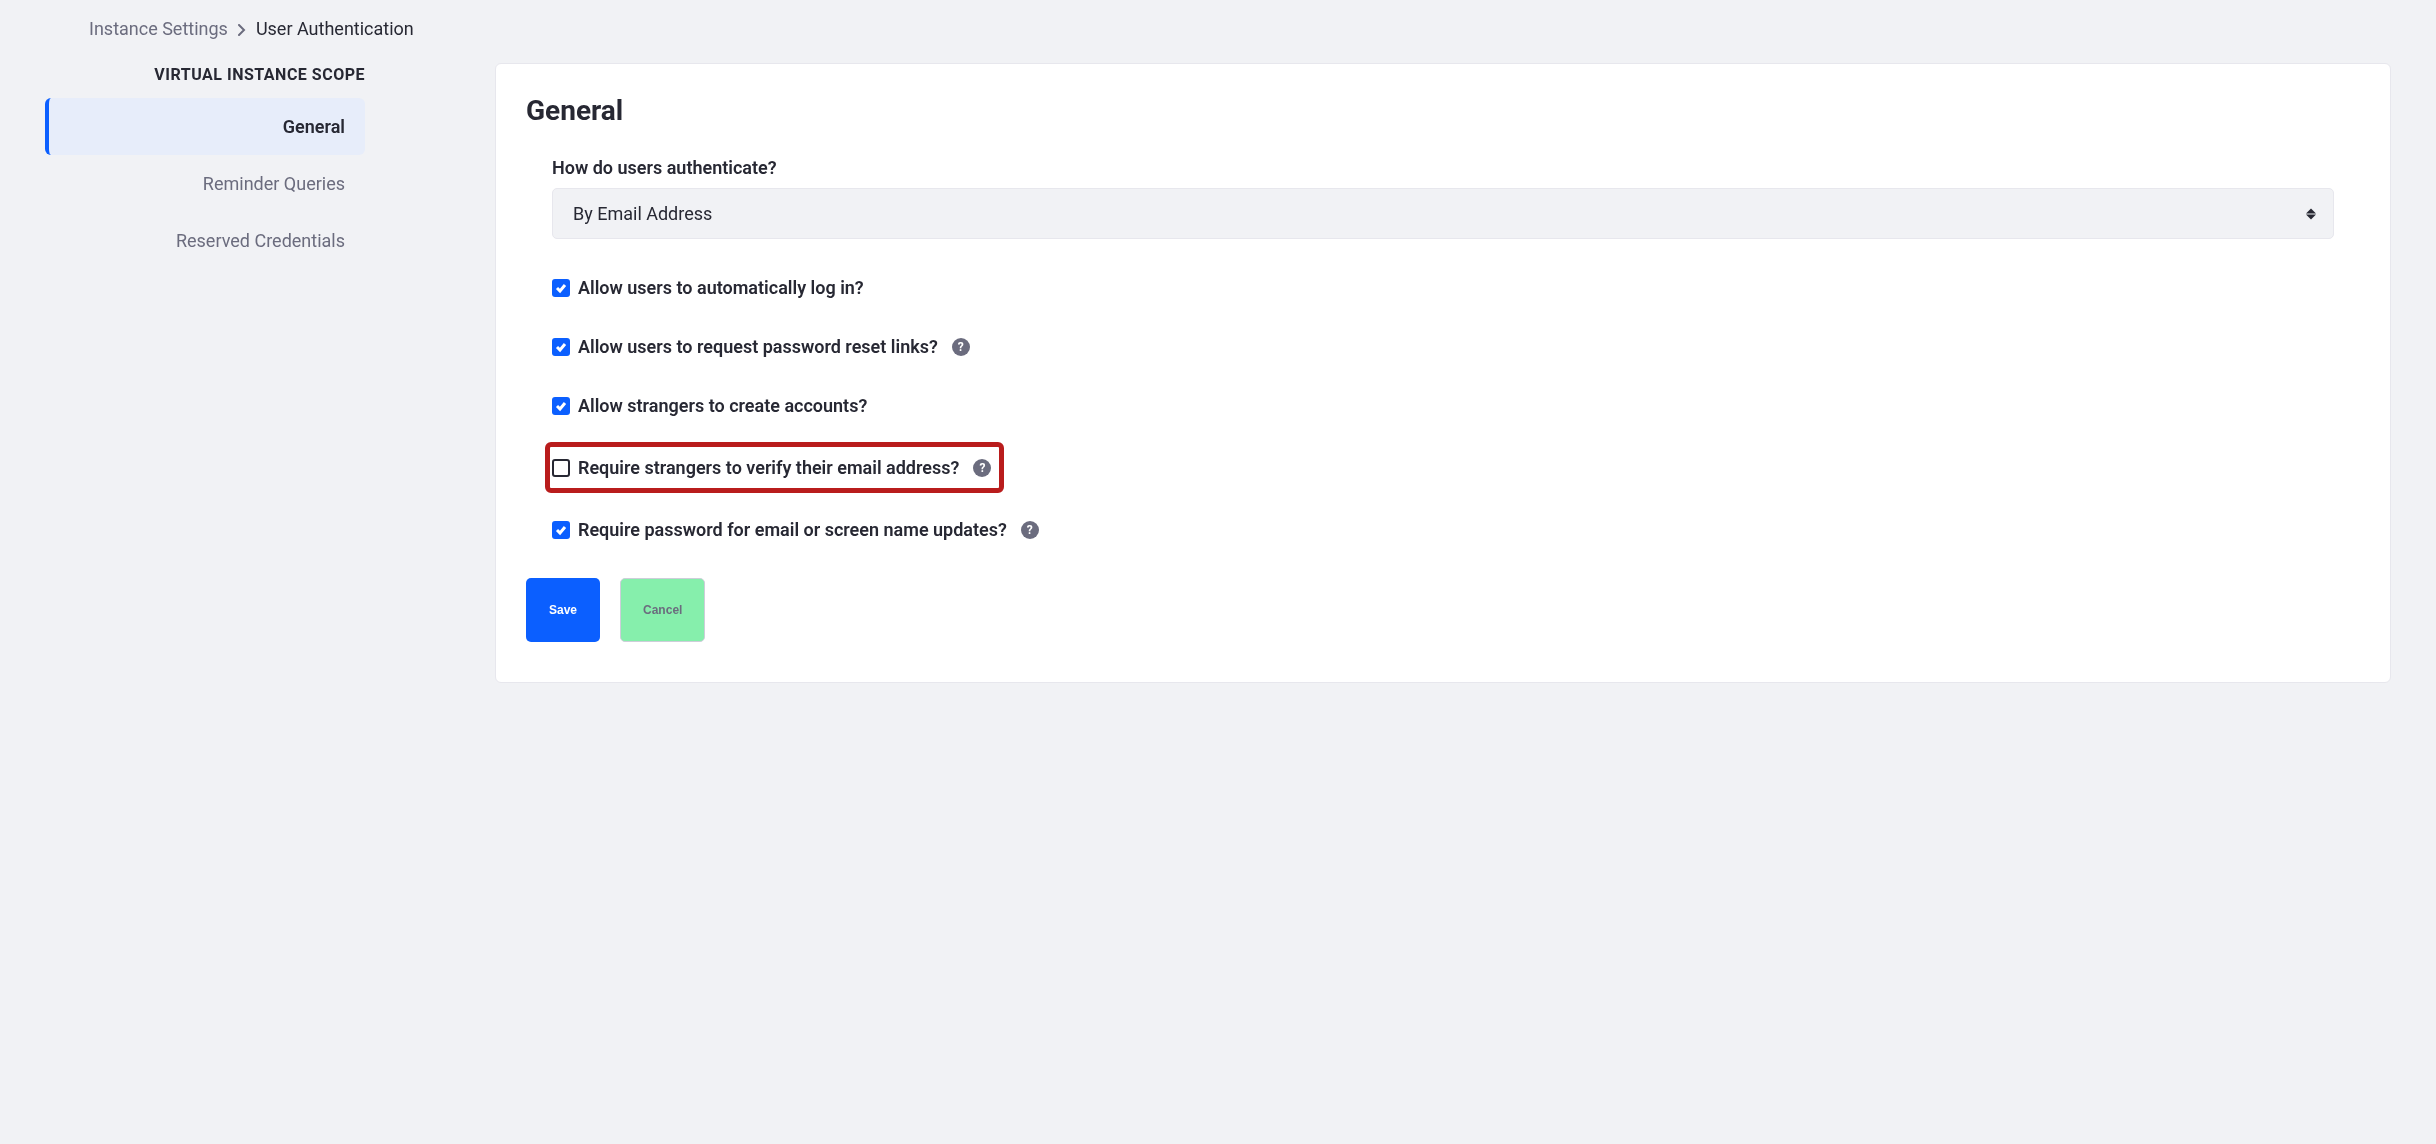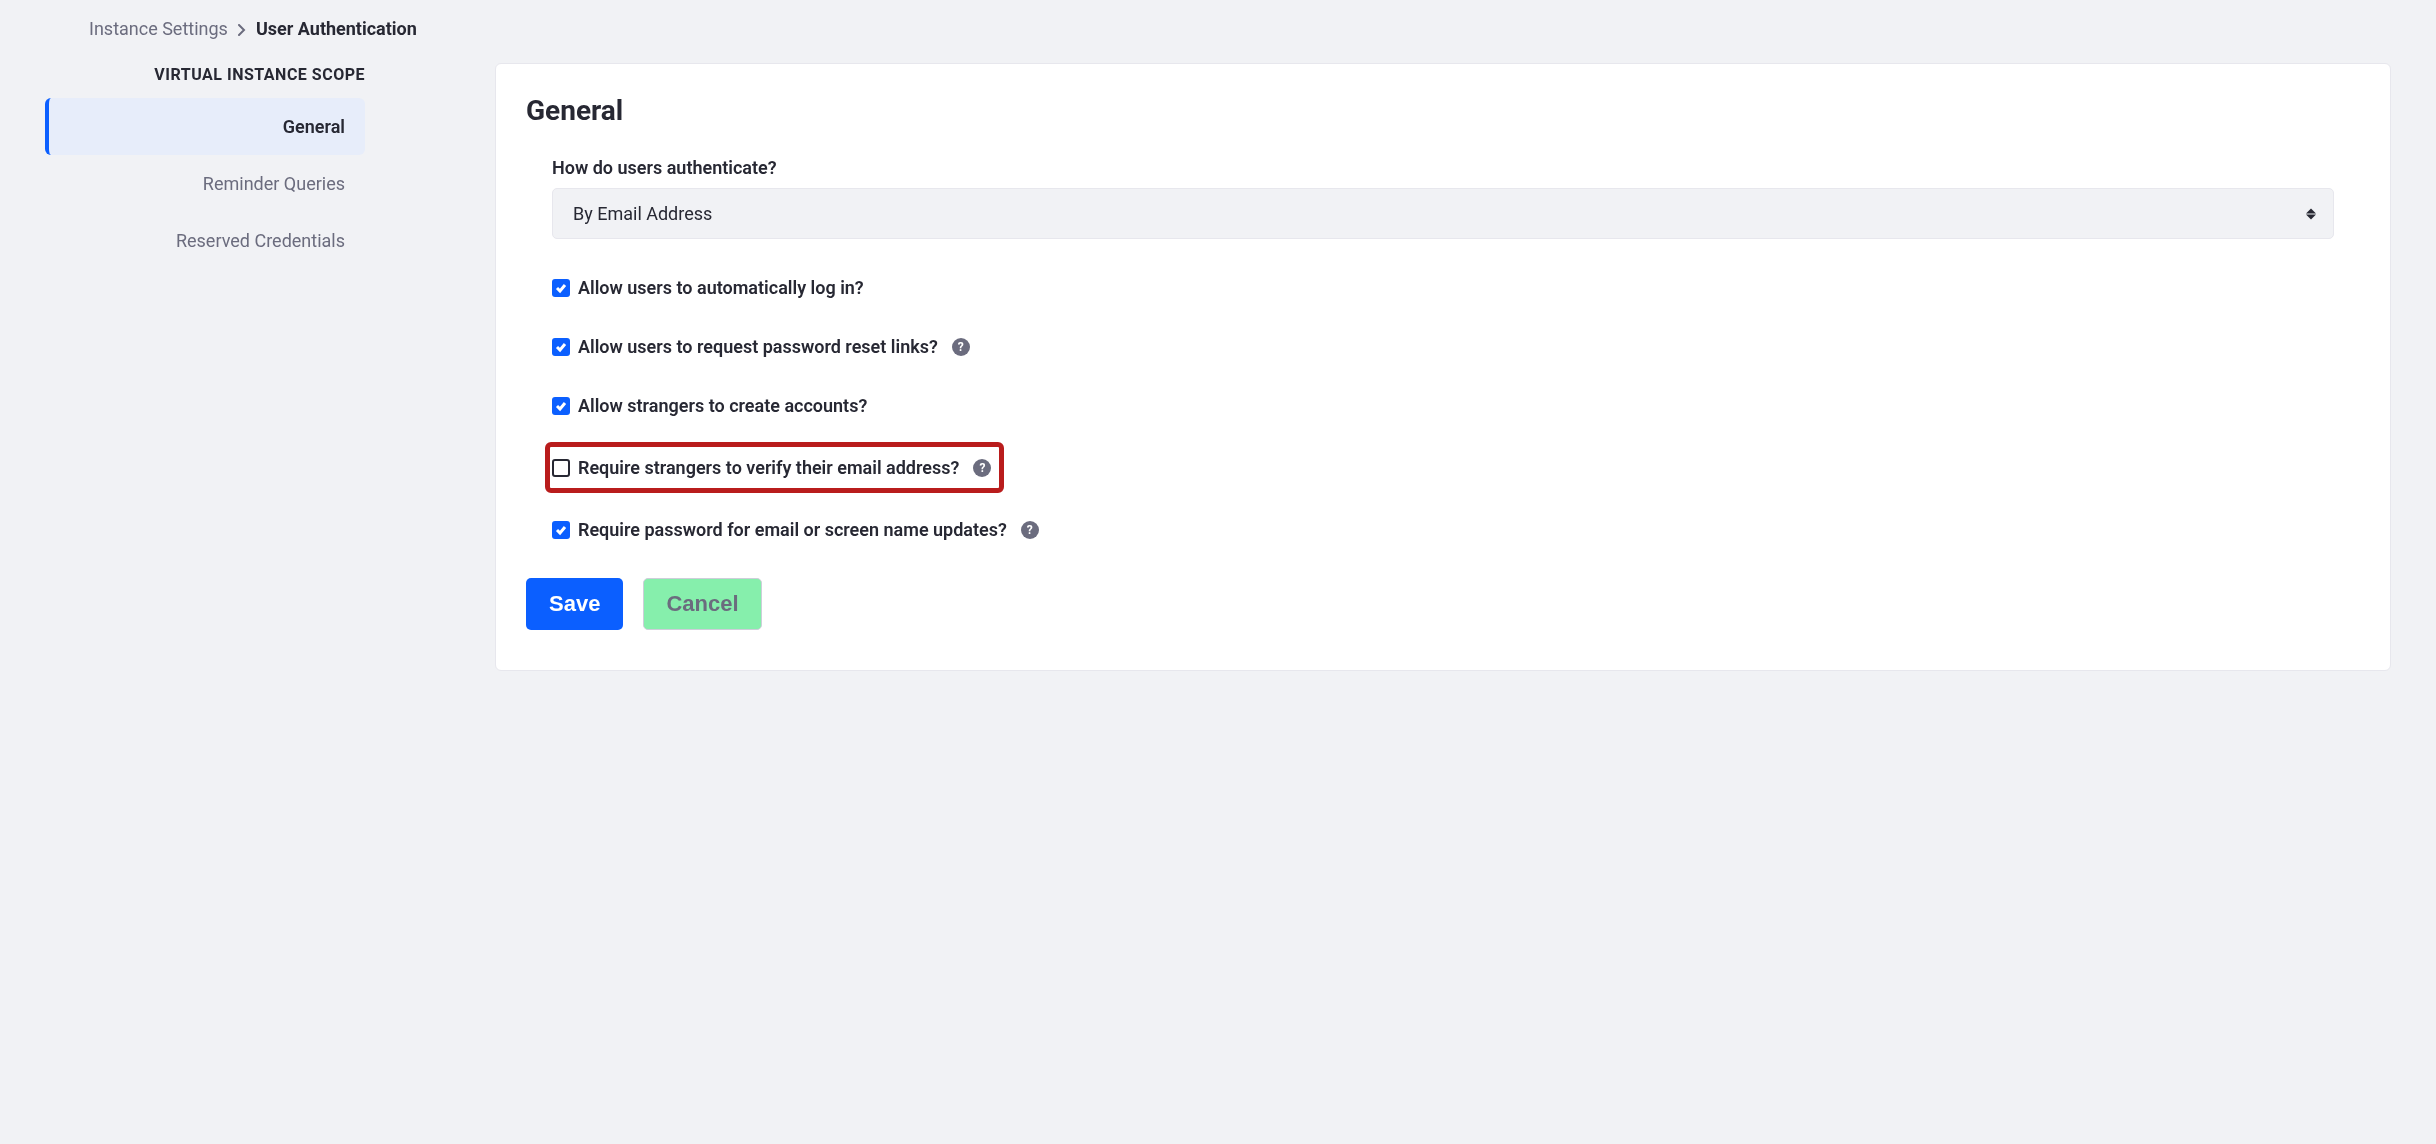--- a/index.html
+++ b/index.html
@@ -25,21 +25,21 @@
       color: #6b6c7e;
       text-decoration: none;
       cursor: pointer;
     }
     .breadcrumb-sep {
       color: #6b6c7e;
       font-size: 14px;
     }
     .breadcrumb-current {
       color: #272833;
-      font-weight: 700;
+      font-weight: 400;
     }
     .page-layout {
       display: flex;
       gap: 130px;
       align-items: flex-start;
     }
     .sidebar {
       width: 320px;
       flex-shrink: 0;
       padding-top: 8px;
@@ -190,22 +190,22 @@
       font-weight: 700;
       cursor: pointer;
       margin-left: 6px;
     }
     .button-row {
       display: flex;
       gap: 20px;
       margin-top: 22px;
     }
     .btn {
-      padding: 12px 22px;
-      font-size: 22px;
+      padding: 24px 22px;
+      font-size: 12px;
       font-weight: 600;
       border-radius: 5px;
       cursor: pointer;
       border: 1px solid transparent;
     }
     .btn-primary {
       background: #0b5fff;
       color: #ffffff;
     }
     .btn-secondary {

